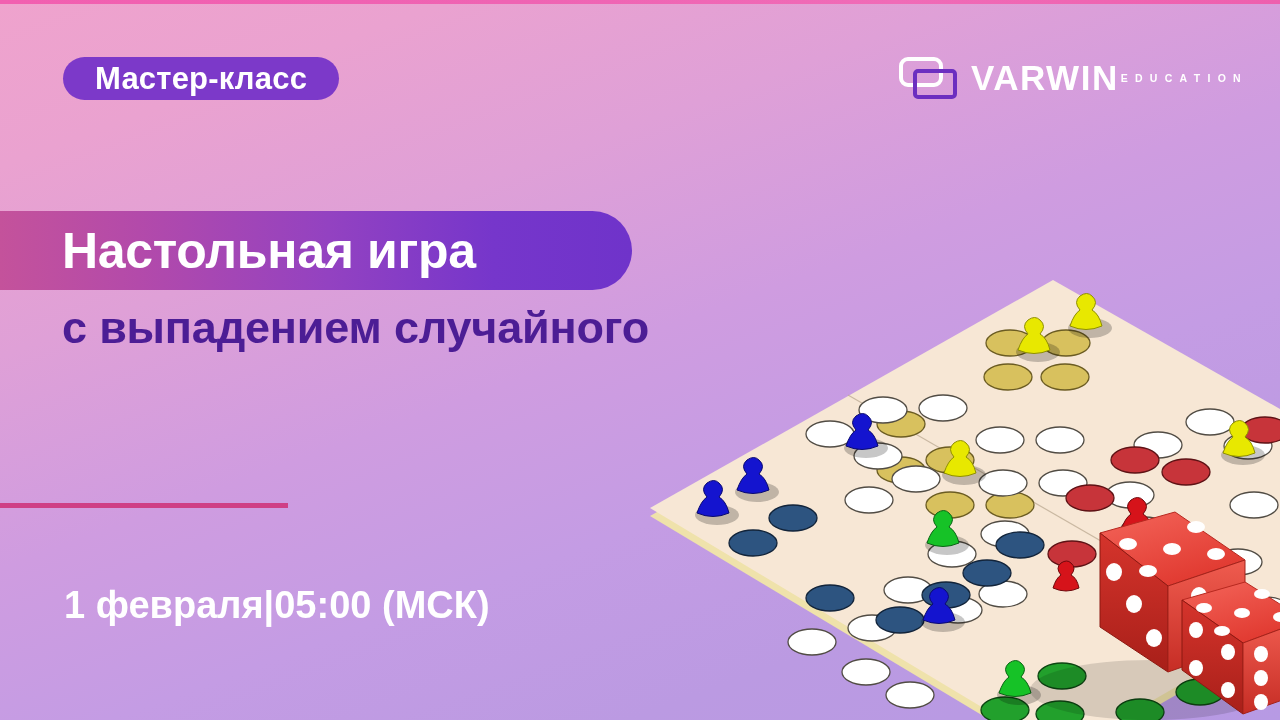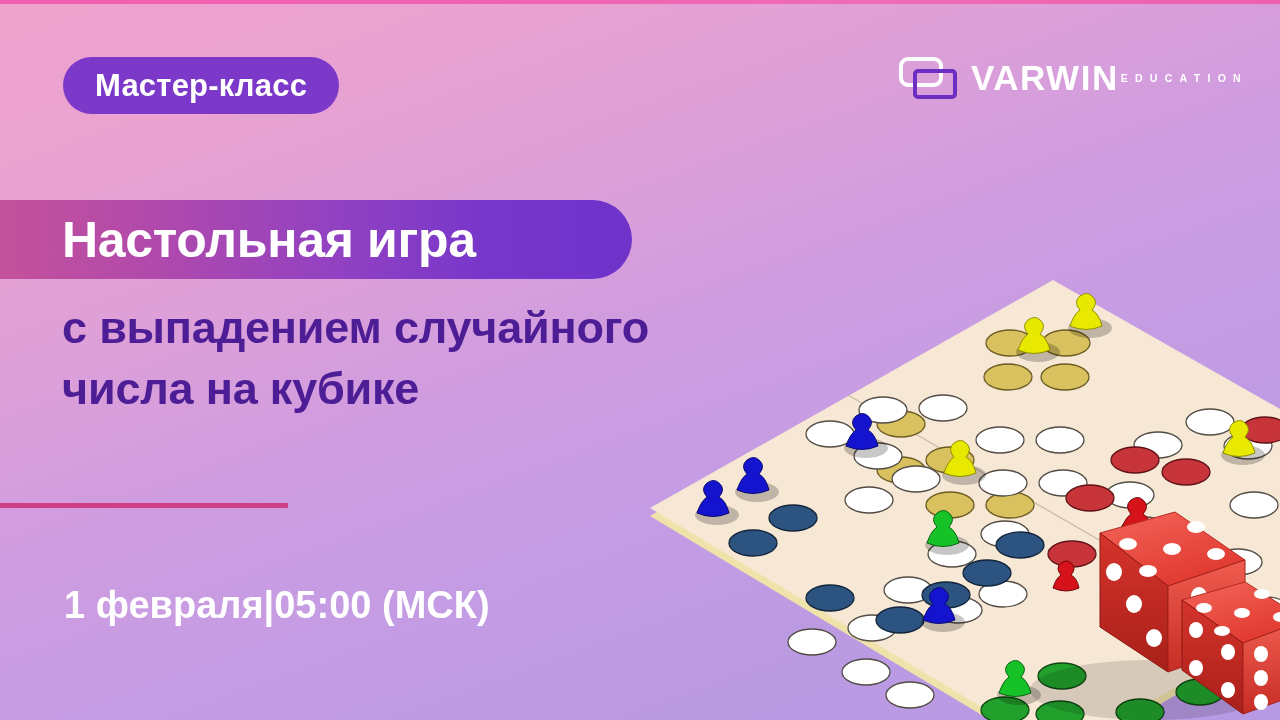--- a/index.html
+++ b/index.html
@@ -20,21 +20,21 @@
 
   
   #top-rule {
     position:absolute; left:0; top:0; width:1280px; height:4px;
     background:linear-gradient(90deg,#f25fb0 0%,#ef63b3 40%,#f06bb7 70%,#ee5fae 100%);
   }
 
   
   #badge {
     position:absolute; left:63px; top:57px;
-    height:57px; padding:0 32px;
+    height:43px; padding:0 32px;
     display:flex; align-items:center; justify-content:center;
     background:#7c39c9;
     border-radius:30px;
     color:#ffffff;
     font-size:31px; font-weight:700; letter-spacing:0.2px;
     white-space:nowrap;
   }
 
   
   #logo {
@@ -55,21 +55,21 @@
     color:#ffffff; font-size:35px; font-weight:700;
     letter-spacing:1.5px; line-height:1.02;
   }
   #logo-sub {
     color:#ffffff; font-size:10.5px; font-weight:700;
     letter-spacing:7.3px; margin-top:12px; padding-left:2px;
   }
 
   
   #headline-pill {
-    position:absolute; left:0; top:200px;
+    position:absolute; left:0; top:211px;
     height:79px; width:632px;
     background:linear-gradient(90deg,#c4529b 0%,#b34aaa 22%,#9342c1 52%,#7636cb 78%,#6f33ca 100%);
     border-top-right-radius:40px; border-bottom-right-radius:40px;
     display:flex; align-items:center;
   }
   #headline-text {
     color:#ffffff; font-size:50px; font-weight:700;
     padding-left:62px; letter-spacing:-0.3px; white-space:nowrap;
   }
 
@@ -114,21 +114,20 @@
     <span id="logo-sub">EDUCATION</span>
   </span>
 </div>
 
 <div id="headline-pill">
   <span id="headline-text">Настольная игра</span>
 </div>
 
 <div id="subtitle">
   <div>с выпадением случайного</div>
-  <div>числа на кубике</div>
 </div>
 
 <div id="divider"></div>
 
 <div id="datetime">1 февраля|05:00 (МСК)</div>
 
 <svg id="artwork" viewBox="0 0 1280 720" xmlns="http://www.w3.org/2000/svg">
   <defs>
     <linearGradient id="dieTopG" x1="0" y1="0" x2="0.6" y2="1">
       <stop offset="0" stop-color="#f4655a"></stop>

